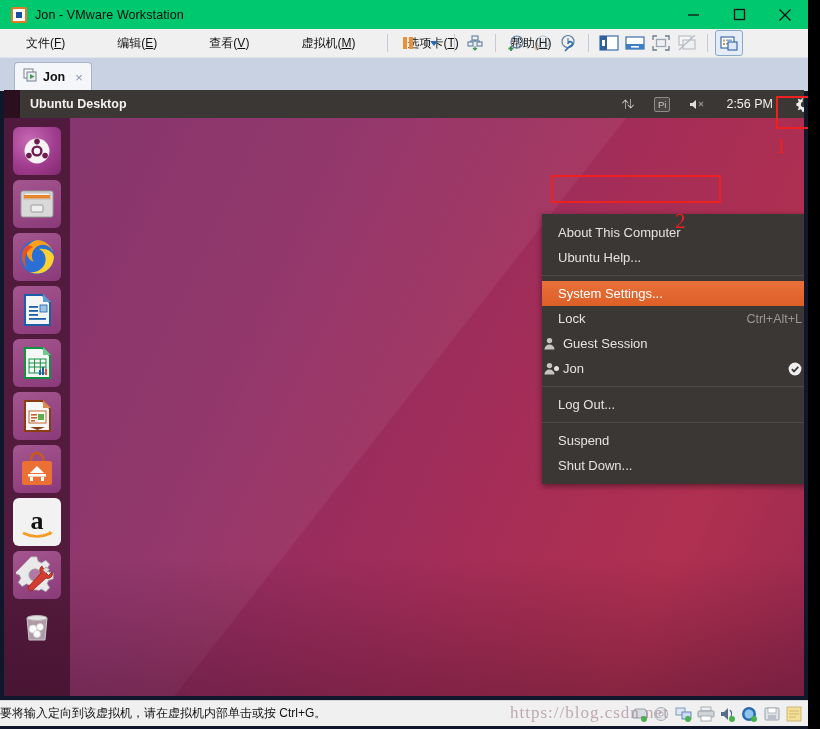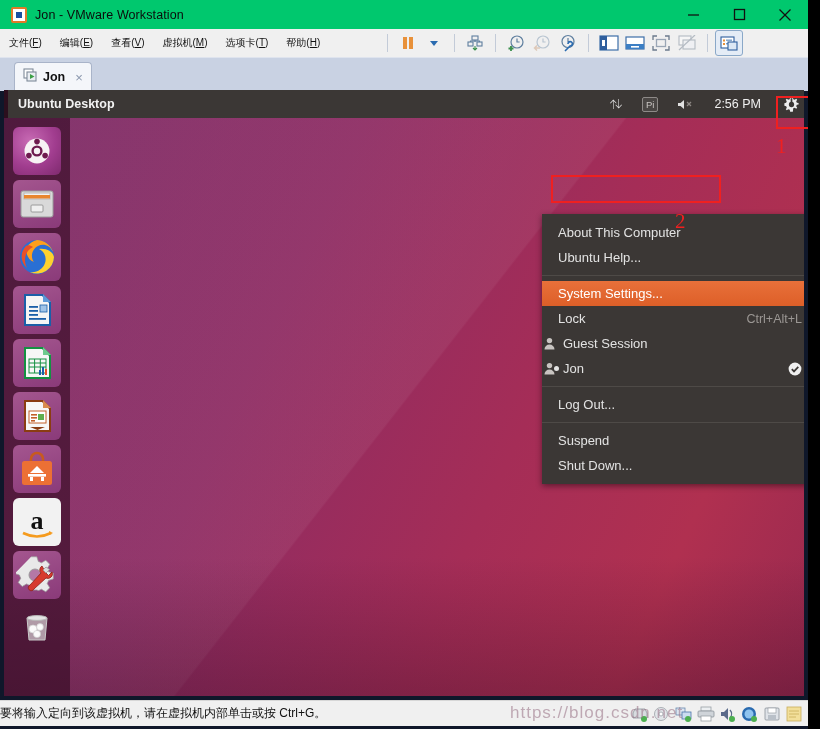--- a/index.html
+++ b/index.html
@@ -72,22 +72,22 @@
   #menubar {
     position: absolute;
     left: 0; top: 29px;
     width: 808px; height: 28px;
     background: #f0f0f0;
     display: flex;
     align-items: center;
     border-bottom: 1px solid #f0f0f0;
   }
   .menuitem {
-    padding: 3px 9px;
-    font-size: 10px;
+    padding: 3px 26px;
+    font-size: 12px;
     color: #111;
     white-space: nowrap;
   }
   .menuitem u { text-decoration: underline; }
 
   
   #toolbar {
     position: absolute;
     left: 380px; top: 29px;
     height: 28px;
@@ -150,21 +150,21 @@
     position: absolute;
     left: 4px; top: 90px;
     width: 800px; height: 606px;
     background: #2c0f1e;
     overflow: hidden;
   }
 
   
   #unity-panel {
     position: absolute;
-    left: 4px; top: 0;
+    left: 16px; top: 0;
     width: 800px; height: 28px;
     background: #3b3735;
     display: flex;
     align-items: center;
     z-index: 30;
   }
   #panel-title {
     margin-left: 10px;
     color: #f2f2f2;
     font-size: 12.5px;
@@ -257,21 +257,21 @@
     display: flex;
     align-items: center;
     gap: 2px;
   }
   .sicon { width: 20px; height: 20px; display:flex; align-items:center; justify-content:center; }
   #watermark {
     position: absolute;
     left: 510px; top: 700px;
     width: 300px; height: 25px;
     display: flex; align-items: center;
-    font-family: Liberation Sans, sans-serif;
+    font-family: Liberation Serif, serif;
     font-size: 17px;
     color: rgba(150,110,130,0.55);
     letter-spacing: 1px;
     pointer-events: none;
     z-index: 2;
     overflow: hidden;
   }
 
   
   #session-menu {

